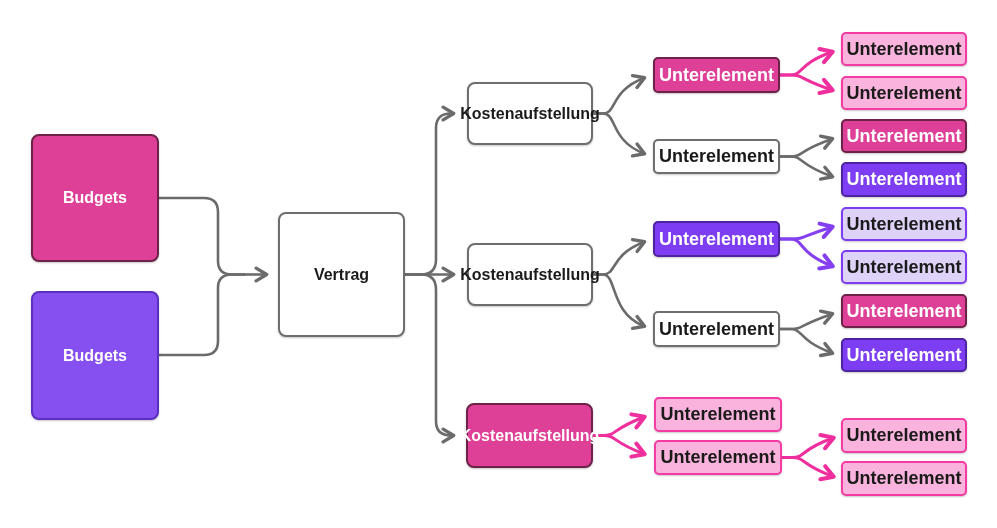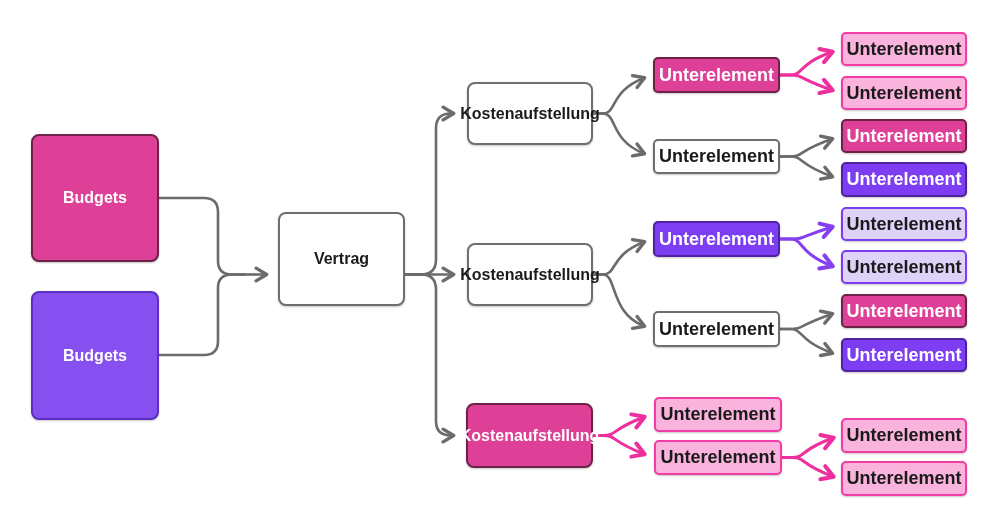--- a/index.html
+++ b/index.html
@@ -79,21 +79,21 @@
     <path class="edge e-gray" marker-end="url(#arr-gray)" d="M 780 329 H 790 C 804 329 797 326 832 314"></path>
     <path class="edge e-gray" marker-end="url(#arr-gray)" d="M 780 329 H 790 C 804 329 797 340 832 353"></path>
 
     <path class="edge e-pink" marker-end="url(#arr-pink)" d="M 782 457.5 H 792 C 806 457.5 799 450 833 438"></path>
     <path class="edge e-pink" marker-end="url(#arr-pink)" d="M 782 457.5 H 792 C 806 457.5 799 464 833 476.5"></path>
   </svg>
 
   <div class="node lg pink-solid" style="left:31px;top:134px;width:128px;height:128px;">Budgets</div>
   <div class="node lg purple-solid" style="left:31px;top:291px;width:128px;height:129px;">Budgets</div>
 
-  <div class="node lg white-box" style="left:278px;top:212px;width:127px;height:94px;text-align:right;">Vertrag</div>
+  <div class="node lg white-box" style="left:278px;top:212px;width:127px;height:125px;text-align:right;">Vertrag</div>
 
   <div class="node lg white-box" style="left:467px;top:82px;width:126px;height:63px;">Kostenaufstellung</div>
   <div class="node lg white-box" style="left:467px;top:243px;width:126px;height:63px;">Kostenaufstellung</div>
   <div class="node lg pink-solid" style="left:466px;top:403px;width:127px;height:65px;">Kostenaufstellung</div>
 
   <div class="node sm pink-solid" style="left:653px;top:57px;width:127px;height:36px;">Unterelement</div>
   <div class="node sm white-box" style="left:653px;top:139px;width:127px;height:35px;">Unterelement</div>
   <div class="node sm violet-solid" style="left:653px;top:221px;width:127px;height:36px;">Unterelement</div>
   <div class="node sm white-box" style="left:653px;top:311px;width:127px;height:36px;">Unterelement</div>
   <div class="node sm pink-light" style="left:654px;top:397px;width:128px;height:35px;">Unterelement</div>

